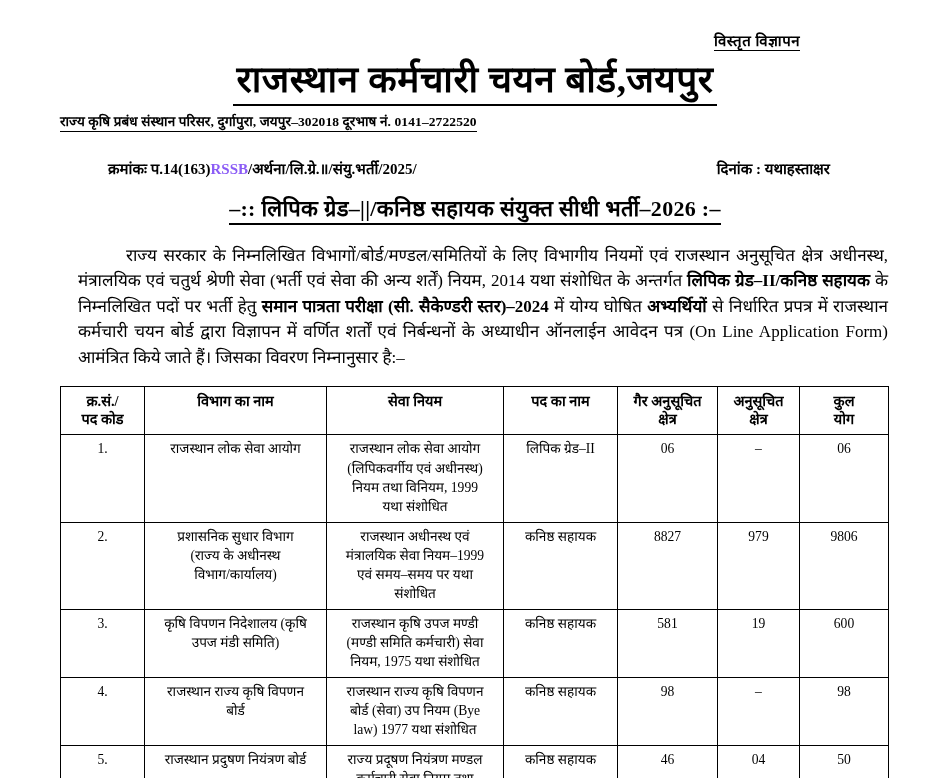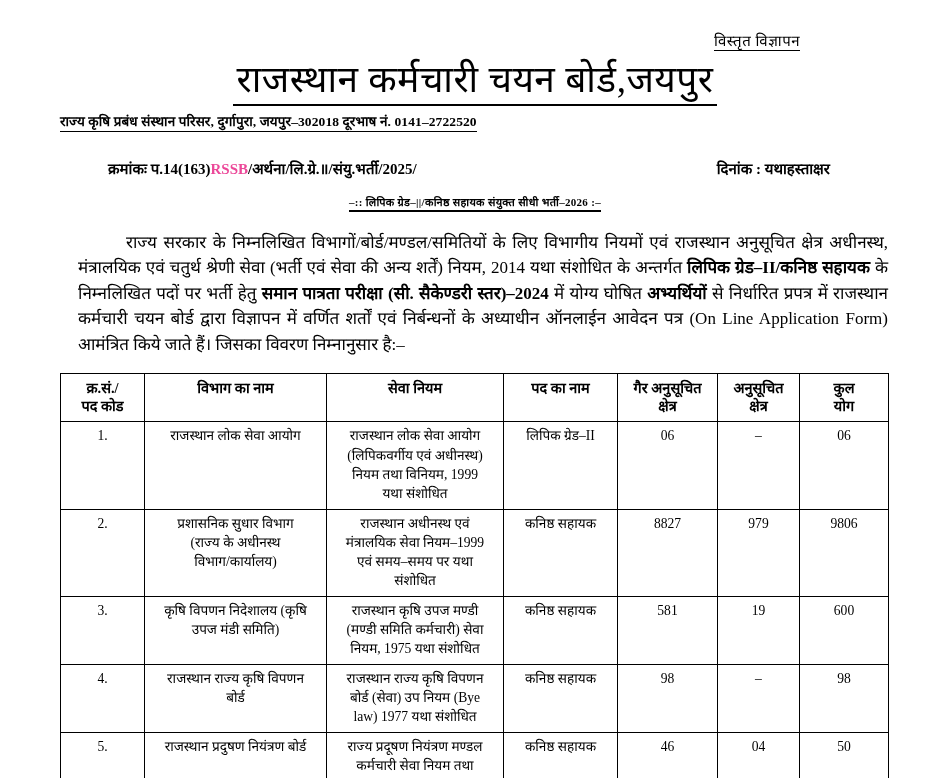--- a/index.html
+++ b/index.html
@@ -24,33 +24,33 @@
 
   
   .vistrit-line {
     text-align: right;
     padding-right: 90px;
     margin-top: 30px;
     height: 20px;
   }
   .vistrit {
     font-size: 15px;
-    font-weight: normal;
+    font-weight: bold;
     letter-spacing: 0.5px;
     border-bottom: 1.5px solid #000;
     padding-bottom: 1px;
   }
   .board-title-wrap {
     text-align: center;
     margin-top: 8px;
   }
   .board-title {
     display: inline-block;
     font-size: 37px;
-    font-weight: 400;
+    font-weight: 700;
     letter-spacing: 0.5px;
     line-height: 1.18;
     border-bottom: 2.5px solid #000;
     padding: 0 4px 2px 4px;
   }
   .board-address-wrap {
     margin-top: 6px;
   }
   .board-address {
     display: inline-block;
@@ -65,37 +65,37 @@
   .ref-row {
     display: flex;
     justify-content: space-between;
     align-items: baseline;
     margin-top: 26px;
     padding: 0 8px 0 48px;
     font-size: 15px;
     font-weight: bold;
   }
   .ref-no { white-space: nowrap; }
-  .ref-no .rssb { color: #ec4899; }
+  .ref-no .rssb { color: #8b5cf6; }
   .ref-date { white-space: nowrap; padding-right: 52px; }
 
   
   .adv-no-wrap { text-align: center; margin-top: 22px; }
   .adv-no {
     display: inline-block;
     font-size: 17px;
     font-weight: bold;
     border-bottom: 2px solid #000;
     padding-bottom: 1px;
     letter-spacing: 0.4px;
   }
   .adv-sub-wrap { text-align: center; margin-top: 14px; }
   .adv-sub {
     display: inline-block;
-    font-size: 11px;
+    font-size: 22px;
     font-weight: bold;
     border-bottom: 2px solid #000;
     padding-bottom: 1px;
     letter-spacing: 0.3px;
   }
 
   
   .body-para {
     margin-top: 18px;
     font-size: 17px;

